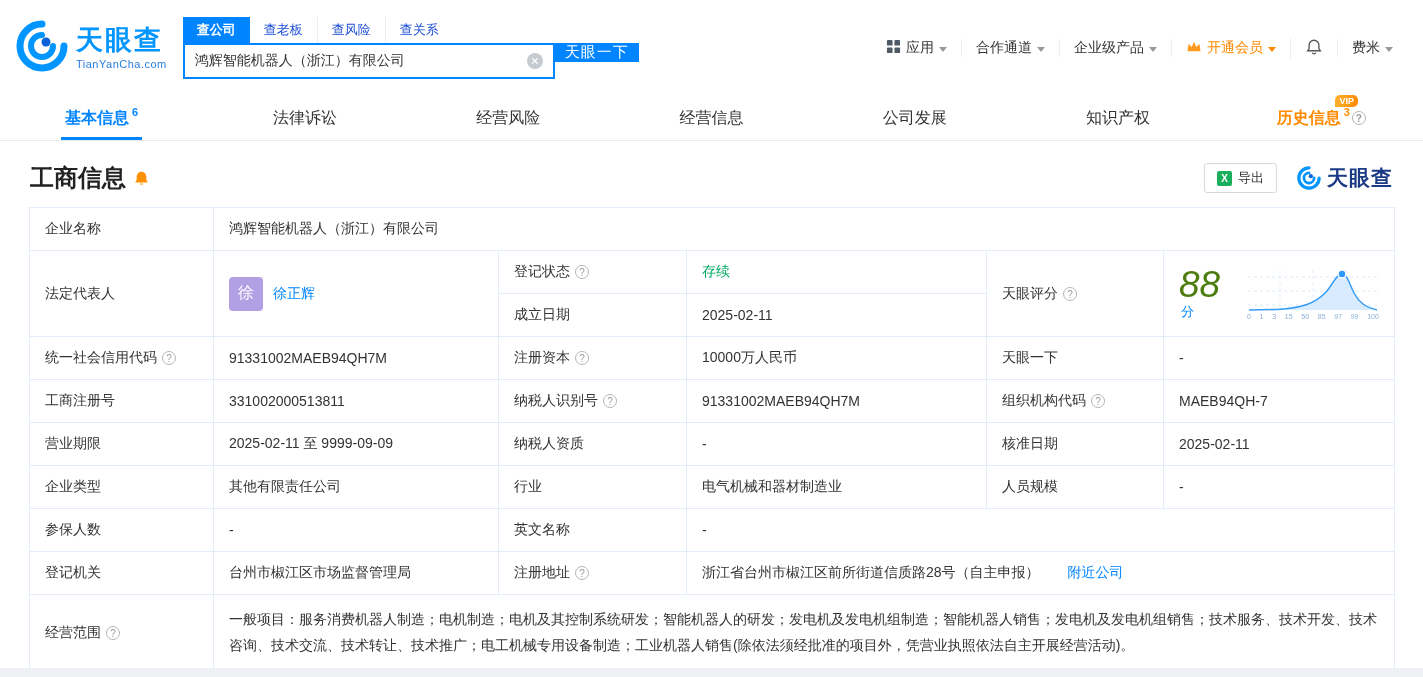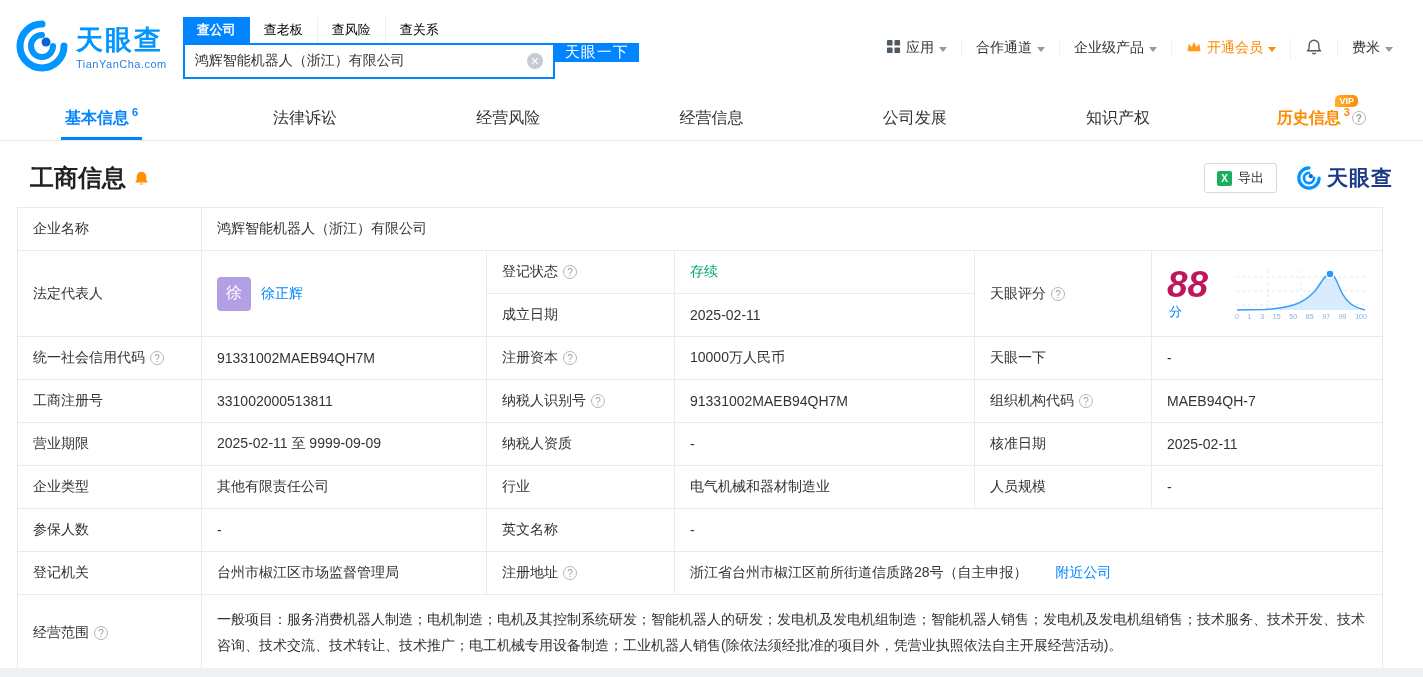--- a/index.html
+++ b/index.html
@@ -12,21 +12,21 @@
   .logo-block { display:flex; align-items:center; gap:8px; }
   .logo-text { display:flex; flex-direction:column; line-height:1.1; }
   .logo-brand { font-size:27px; font-weight:bold; color:#0095ff; letter-spacing:2px; }
   .logo-domain { font-size:11px; color:#2a7de1; letter-spacing:0.5px; margin-top:2px; }
   .slogan { background:#e60012; color:#fff; padding:7px 12px; margin-left:10px; line-height:1.55; }
   .slogan-l1 { font-size:15px; font-weight:bold; letter-spacing:2px; }
   .slogan-l2 { font-size:11px; letter-spacing:1px; }
 
   .search-block { margin-left:16px; display:flex; flex-direction:column; }
   .search-tabs { display:flex; align-items:flex-end; }
-  .search-tab { font-size:13px; padding:4px 14px; color:#000000; cursor:pointer; border-right:1px solid #eee; }
+  .search-tab { font-size:13px; padding:4px 14px; color:#1d4ed8; cursor:pointer; border-right:1px solid #eee; }
   .search-tab:last-child { border-right:none; }
   .search-tab.active { background:#0084ff; color:#fff; font-weight:bold; border-right:none; }
   .search-row { display:flex; }
   .search-input-wrap { width:372px; height:36px; border:2px solid #0084ff; display:flex; align-items:center; background:#fff; padding:0 10px; }
   .search-input-wrap input { border:0; outline:0; flex:1; font-size:14px; color:#333; font-family:inherit; }
   .clear-btn { width:16px; height:16px; border-radius:50%; background:#c6cbd2; color:#fff; font-size:11px; line-height:16px; text-align:center; cursor:pointer; }
   .search-btn { width:84px; height:19px; background:#0084ff; color:#fff; border:0; font-size:15px; cursor:pointer; font-family:inherit; letter-spacing:1px; }
 
   .top-nav { margin-left:auto; display:flex; align-items:center; font-size:14px; color:#333; }
   .nav-item { display:flex; align-items:center; gap:5px; padding:0 14px; cursor:pointer; white-space:nowrap; }
@@ -50,30 +50,30 @@
   
   .section-head { display:flex; align-items:center; margin:21px 30px 13px 30px; }
   .section-title { font-size:24px; font-weight:bold; color:#222; }
   .section-bell { margin-left:7px; display:flex; cursor:pointer; }
   .head-right { margin-left:auto; display:flex; align-items:center; gap:20px; }
   .export-btn { display:flex; align-items:center; gap:6px; border:1px solid #d9d9d9; border-radius:3px; padding:5px 12px; font-size:13px; color:#333; background:#fff; cursor:pointer; font-family:inherit; }
   .excel-icon { width:15px; height:15px; background:#1aaf5d; color:#fff; font-size:10px; font-weight:bold; display:flex; align-items:center; justify-content:center; border-radius:2px; }
   .watermark { display:flex; align-items:center; gap:6px; font-size:21px; font-weight:bold; color:#1b3a85; letter-spacing:1px; }
 
   
-  table.info { width:1366px; margin:0 17px; border-collapse:collapse; font-size:14px; color:#333; table-layout:fixed; }
+  table.info { width:1366px; margin:0 29px; border-collapse:collapse; font-size:14px; color:#333; table-layout:fixed; }
   table.info td { border:1px solid #e3edf7; padding:12px 15px; vertical-align:middle; word-break:break-all; background:#fff; }
   td.lbl { background:#e9f4fe; }
   .lbl-inner { display:flex; align-items:center; gap:5px; }
   .green { color:#00a862; }
   .blue-link { color:#0084ff; text-decoration:none; cursor:pointer; }
   .avatar { width:34px; height:34px; background:#b3a0e4; color:#fff; border-radius:4px; display:inline-flex; align-items:center; justify-content:center; font-size:16px; margin-right:10px; vertical-align:middle; cursor:pointer; }
   .rep-cell { display:flex; align-items:center; }
   .score-cell { display:flex; align-items:center; gap:16px; padding:2px 0; }
-  .score-num { font-size:37px; font-weight:bold; font-style:italic; color:#be185d; line-height:1; }
+  .score-num { font-size:37px; font-weight:normal; font-style:italic; color:#4d7c0f; line-height:1; }
   .score-unit { font-size:13px; color:#0084ff; margin-left:2px; }
   .chart { display:flex; flex-direction:column; }
   .ticks { display:flex; justify-content:space-between; width:132px; font-size:7px; color:#8ab0d8; margin-top:1px; }
   .addr-cell { display:flex; align-items:center; }
   .addr-link { margin-left:28px; white-space:nowrap; }
   .scope-text { line-height:1.85; }
 
   .footer-strip { position:absolute; left:0; right:0; bottom:0; height:9px; background:#eef0f3; }
 </style>
 </head>

